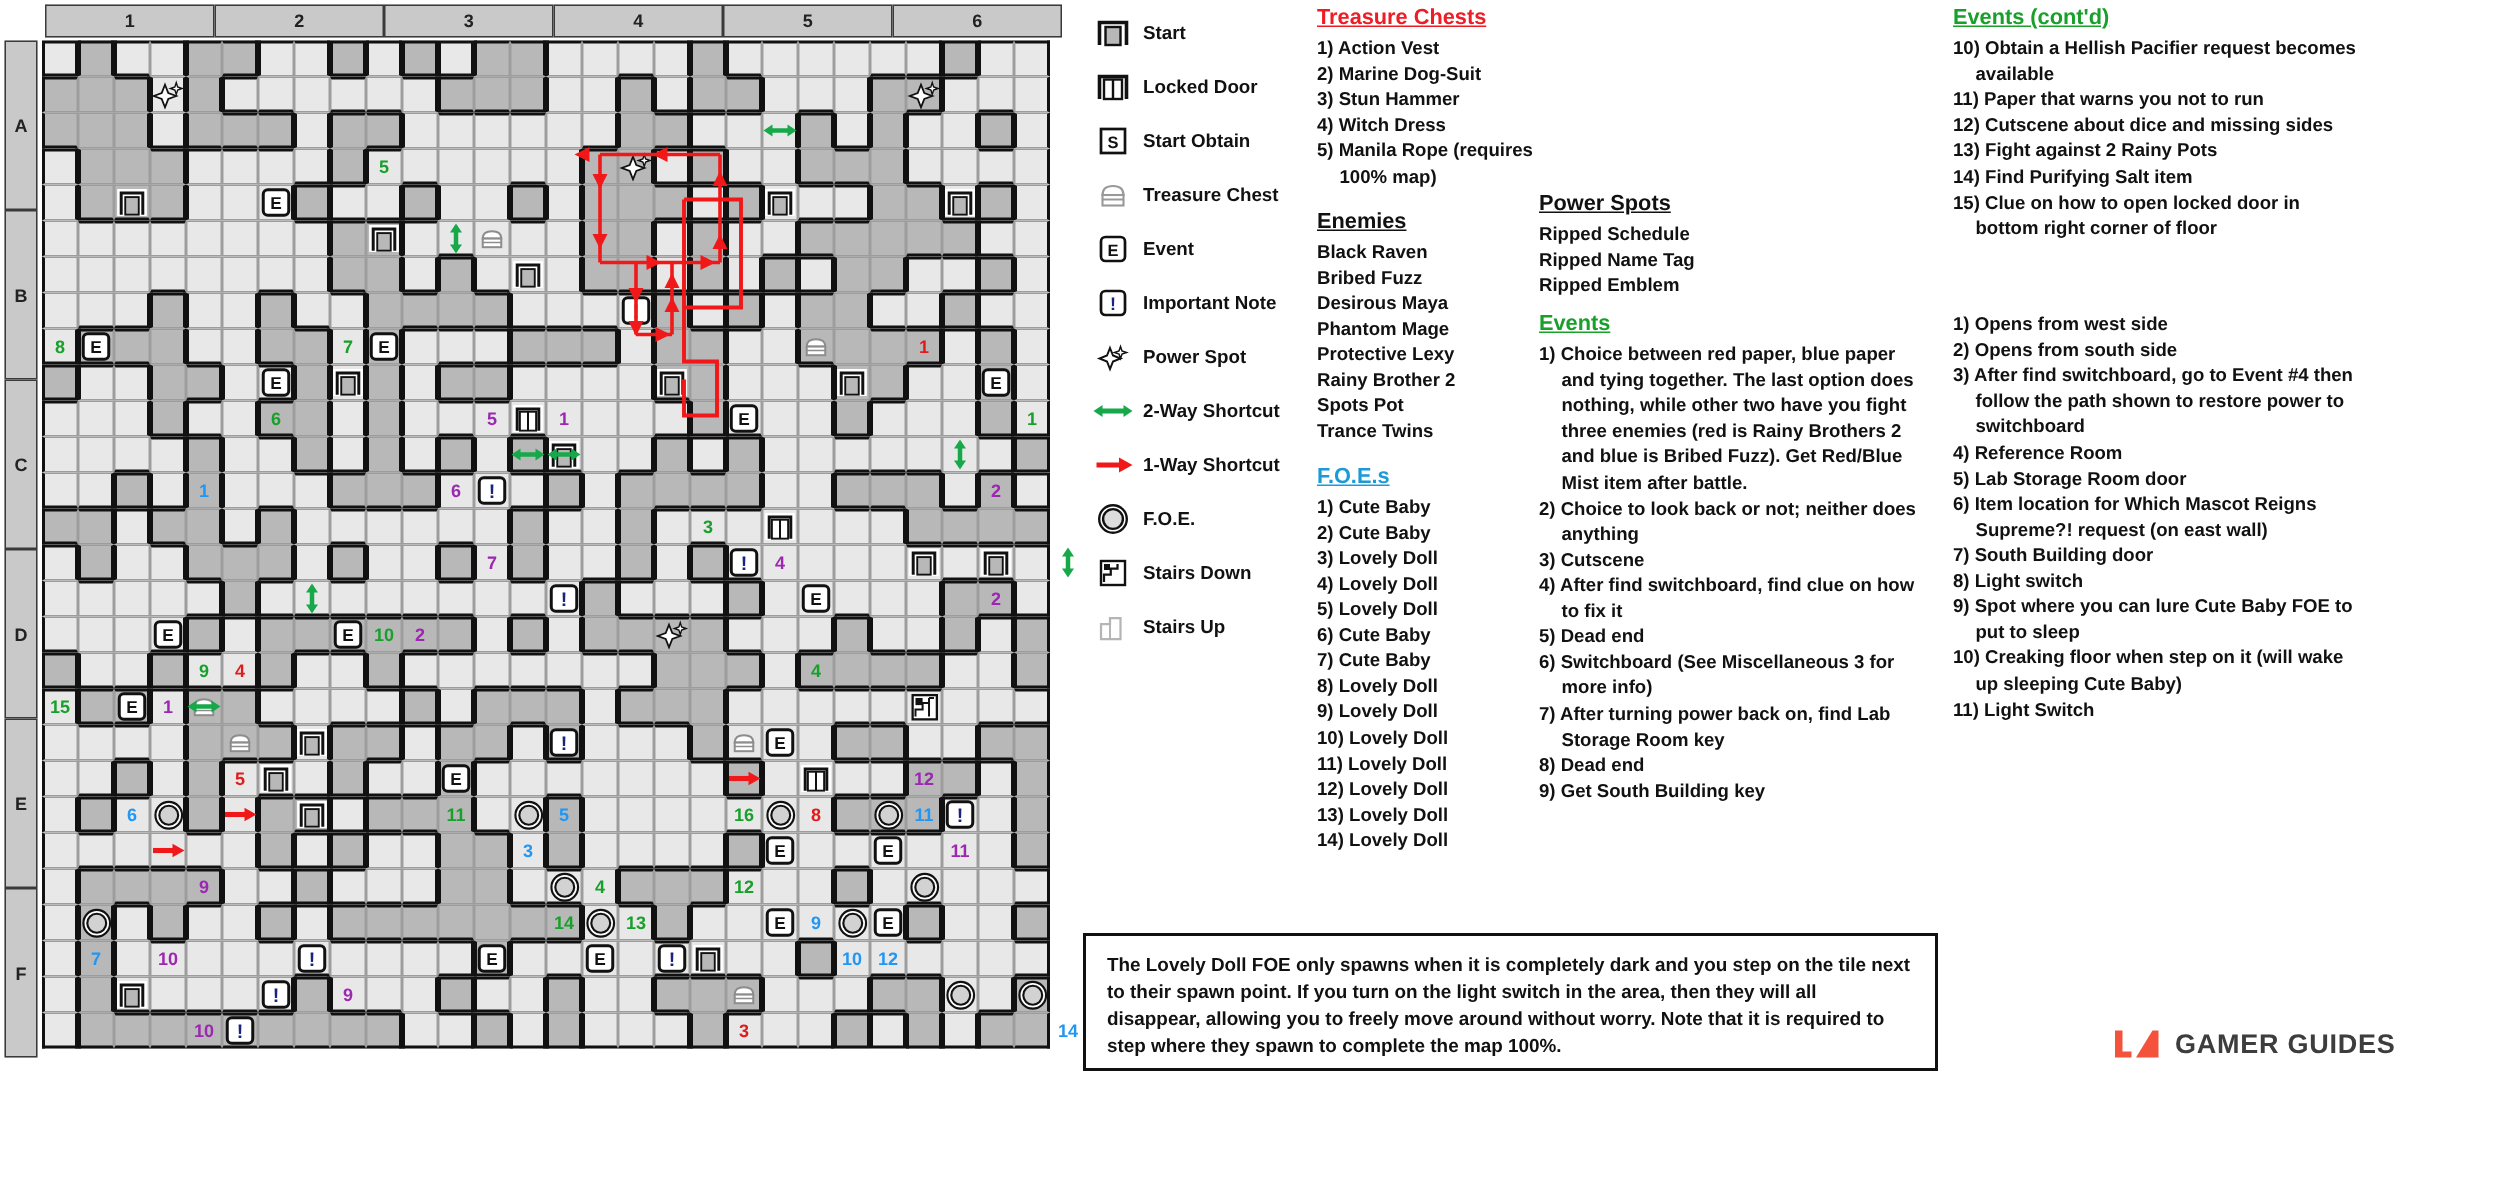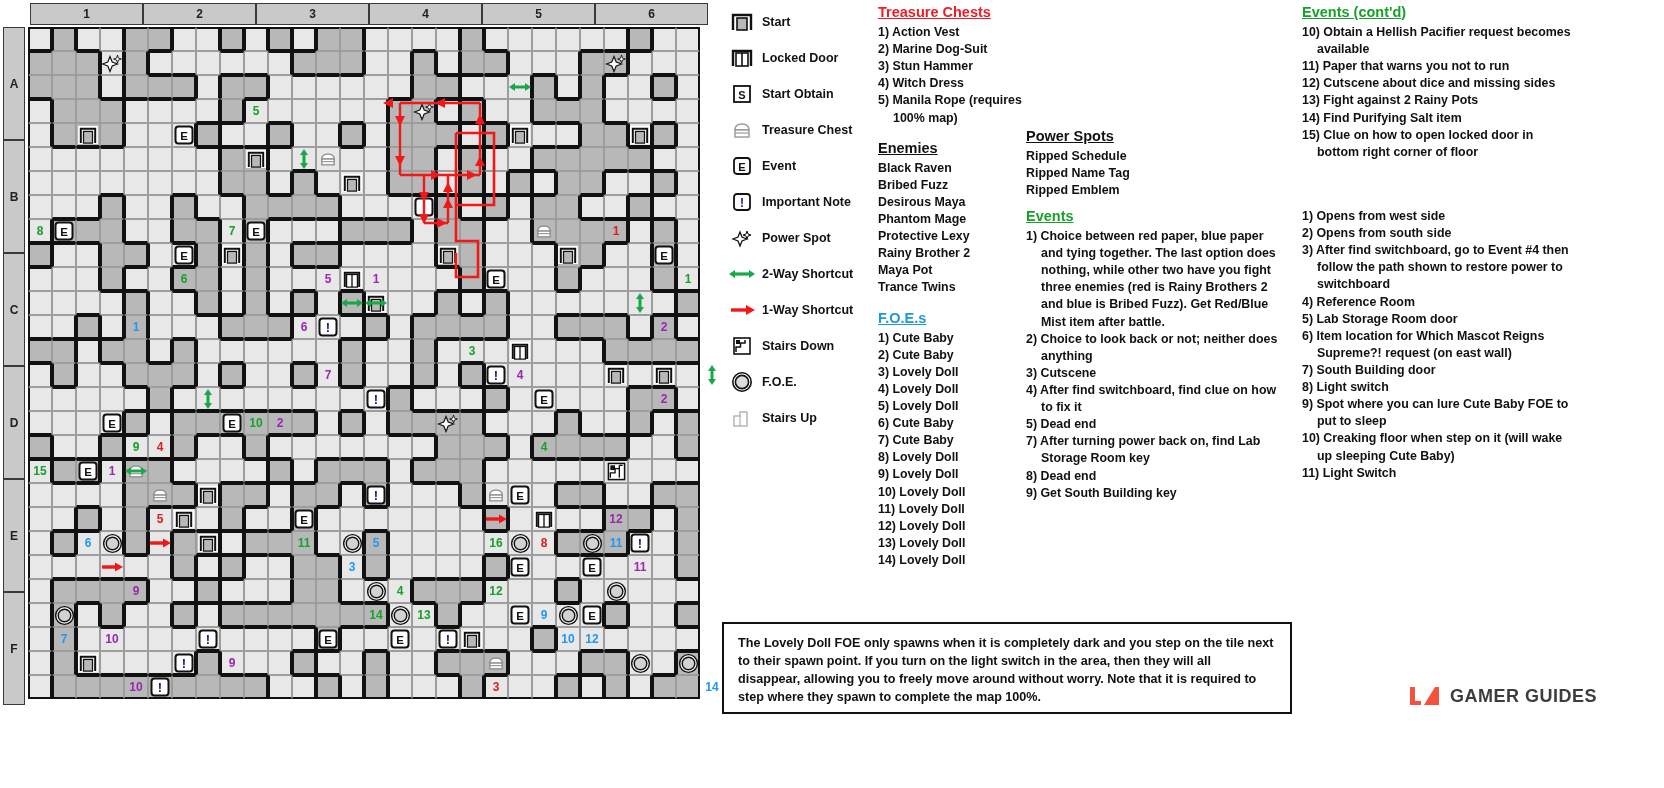--- a/index.html
+++ b/index.html
@@ -1405,36 +1405,36 @@
       <div class="lg-ico">
         <svg width="28" height="14" viewBox="0 0 28 14">
           <line x1="3" y1="7" x2="20" y2="7" stroke="#f01818" stroke-width="3.4"></line>
           <path d="M27 7 L18 2 L18 12 Z" fill="#f01818"></path>
         </svg>
       </div>
       <div class="lg-lab">1-Way Shortcut</div>
     </div>
     <div class="lg-row">
       <div class="lg-ico">
+        <svg width="22" height="22" viewBox="0 0 22 22">
+          <circle cx="11" cy="11" r="9.2" fill="none" stroke="#111" stroke-width="1.6"></circle>
+          <circle cx="11" cy="11" r="6.6" fill="#dcdcdc" stroke="#111" stroke-width="1.6"></circle>
+        </svg>
+      </div>
+      <div class="lg-lab">F.O.E.</div>
+    </div>
+    <div class="lg-row">
+      <div class="lg-ico">
         <svg width="20" height="20" viewBox="0 0 20 20">
           <rect x="2" y="2" width="16" height="16" fill="#fff" stroke="#111" stroke-width="1.6"></rect>
           <path d="M4 16 L4 11 L8.5 11 L8.5 7 L13 7 L13 4" fill="none" stroke="#111" stroke-width="1.5"></path>
           <rect x="4" y="4" width="4" height="4" fill="#111"></rect>
         </svg>
       </div>
       <div class="lg-lab">Stairs Down</div>
-    </div>
-    <div class="lg-row">
-      <div class="lg-ico">
-        <svg width="22" height="22" viewBox="0 0 22 22">
-          <circle cx="11" cy="11" r="9.2" fill="none" stroke="#111" stroke-width="1.6"></circle>
-          <circle cx="11" cy="11" r="6.6" fill="#dcdcdc" stroke="#111" stroke-width="1.6"></circle>
-        </svg>
-      </div>
-      <div class="lg-lab">F.O.E.</div>
     </div>
     <div class="lg-row">
       <div class="lg-ico">
         <svg width="22" height="20" viewBox="0 0 22 20">
           <path d="M3 18 L3 8 L9 8 L9 4 L16 4 L16 18 Z" fill="#fff" stroke="#b5b5b5" stroke-width="1.5"></path>
           <line x1="9" y1="8" x2="9" y2="18" stroke="#b5b5b5" stroke-width="1.3"></line>
         </svg>
       </div>
       <div class="lg-lab">Stairs Up</div>
     </div>
@@ -1451,21 +1451,21 @@
     </div>
   <div class="gap"></div>
   <span class="hd hd-blk">Enemies</span>
   <div id="en-list">
       <span class="pl">Black Raven</span>
       <span class="pl">Bribed Fuzz</span>
       <span class="pl">Desirous Maya</span>
       <span class="pl">Phantom Mage</span>
       <span class="pl">Protective Lexy</span>
       <span class="pl">Rainy Brother 2</span>
-      <span class="pl">Maya Pot</span>
+      <span class="pl">Spots Pot</span>
       <span class="pl">Trance Twins</span>
     </div>
   <div class="gap"></div>
   <span class="hd hd-blue">F.O.E.s</span>
   <div id="foe-list">
       <span class="li">1) Cute Baby</span>
       <span class="li">2) Cute Baby</span>
       <span class="li">3) Lovely Doll</span>
       <span class="li">4) Lovely Doll</span>
       <span class="li">5) Lovely Doll</span>
@@ -1491,20 +1491,21 @@
 </div>
 
 <div class="txtcol" id="col3">
   <span class="hd hd-green">Events</span>
   <div id="ev-list">
       <span class="li">1) Choice between red paper, blue paper and tying together. The last option does nothing, while other two have you fight three enemies (red is Rainy Brothers 2 and blue is Bribed Fuzz). Get Red/Blue Mist item after battle.</span>
       <span class="li">2) Choice to look back or not; neither does anything</span>
       <span class="li">3) Cutscene</span>
       <span class="li">4) After find switchboard, find clue on how to fix it</span>
       <span class="li">5) Dead end</span>
+      <span class="li">6) Switchboard (See Miscellaneous 3 for more info)</span>
       <span class="li">7) After turning power back on, find Lab Storage Room key</span>
       <span class="li">8) Dead end</span>
       <span class="li">9) Get South Building key</span>
     </div>
 </div>
 
 <div class="txtcol" id="col4">
   <span class="hd hd-green">Events (cont'd)</span>
   <div id="evc-list">
       <span class="li">10) Obtain a Hellish Pacifier request becomes available</span>

